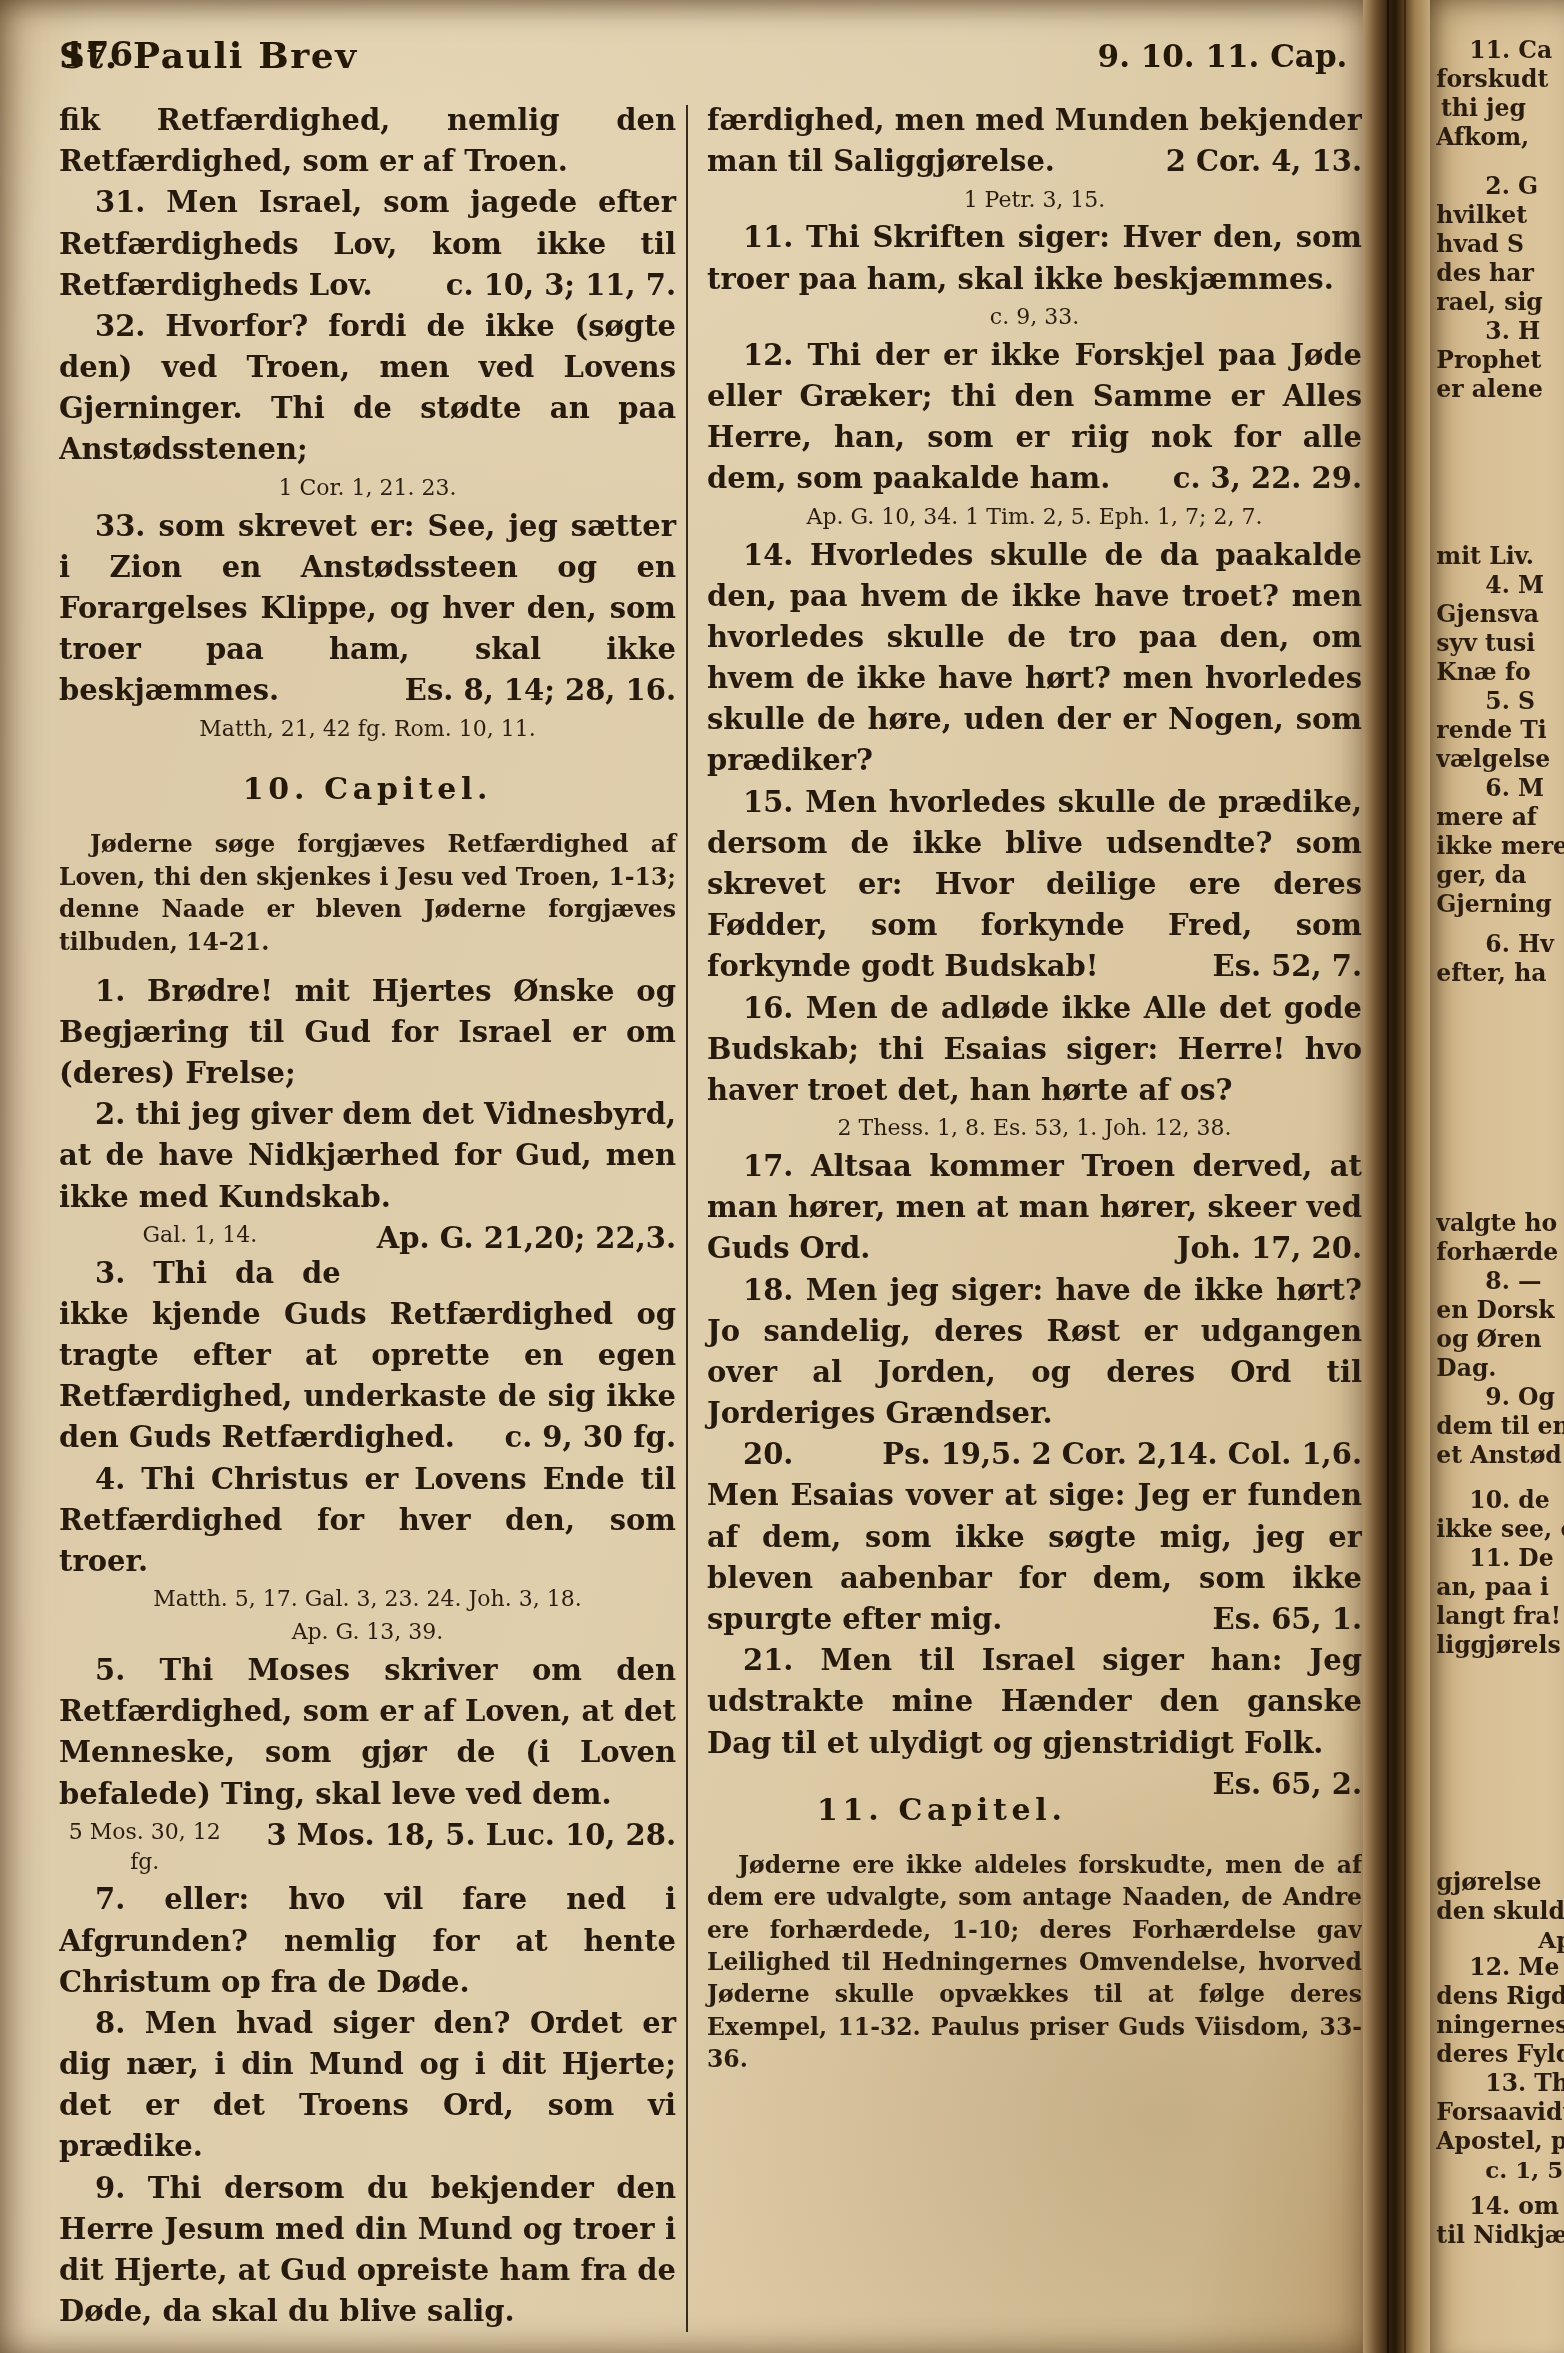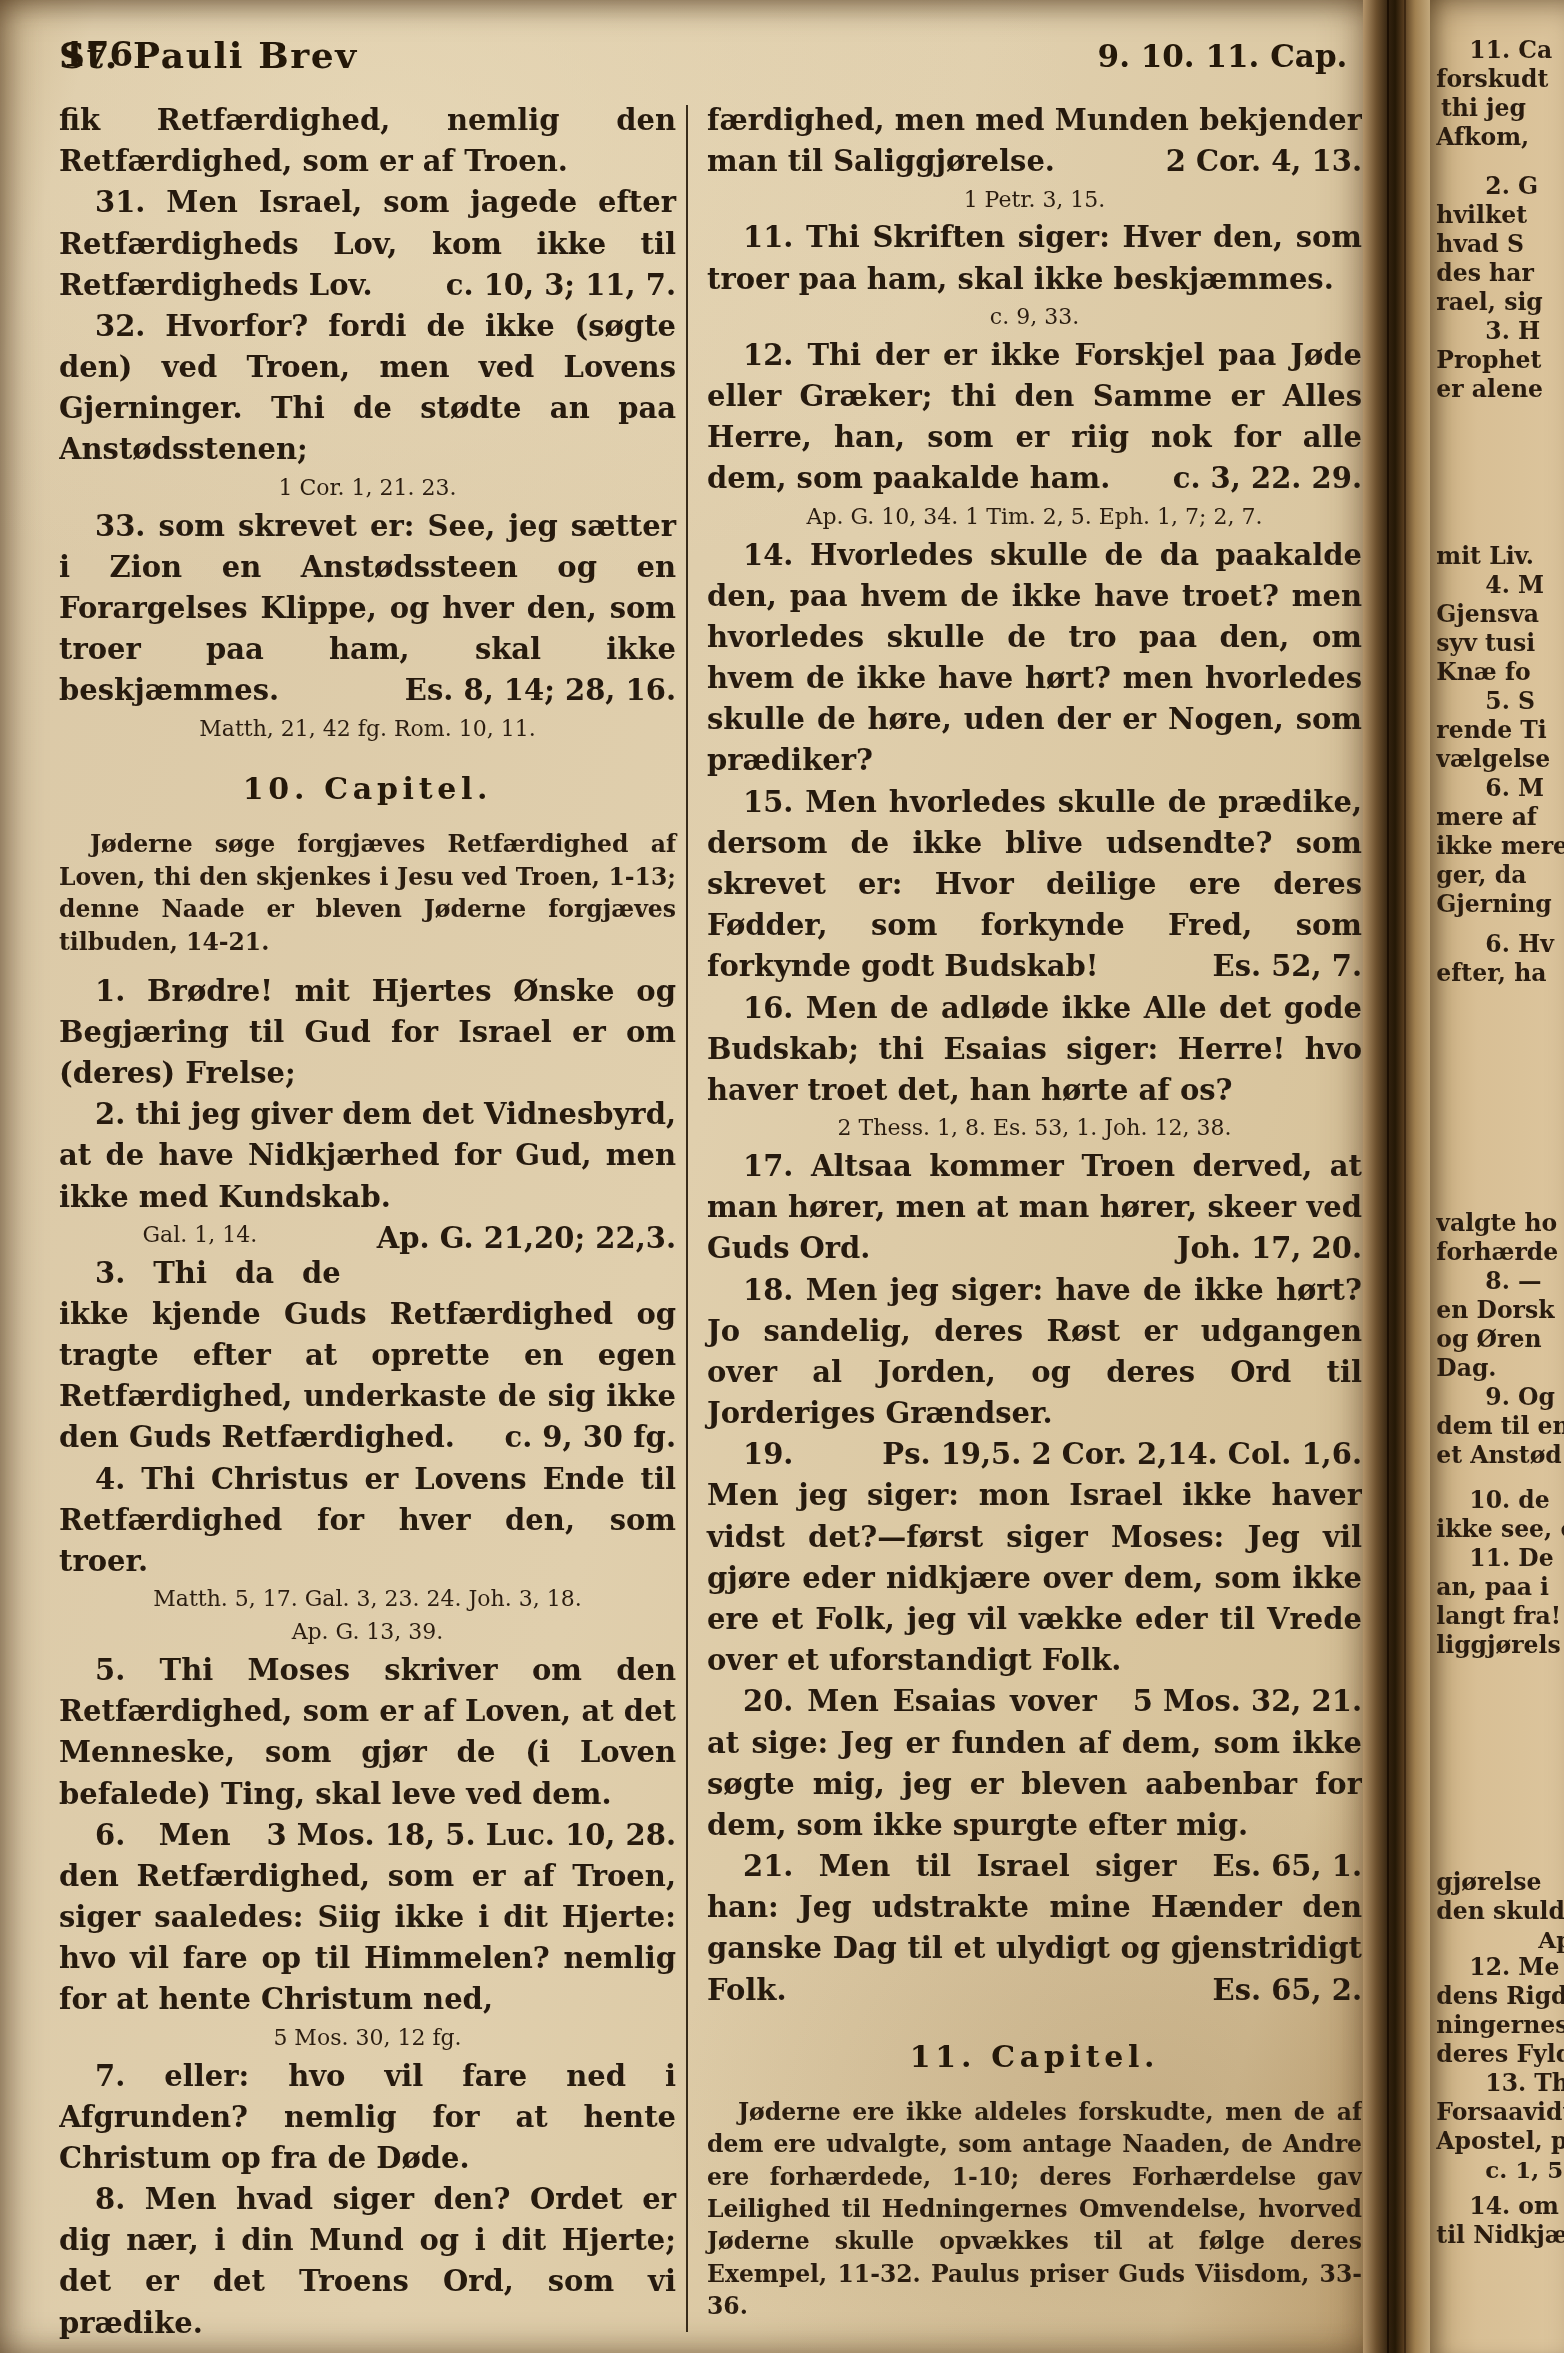--- a/index.html
+++ b/index.html
@@ -81,40 +81,38 @@
           <h2 class="b-heading">10. Capitel.</h2>
           <p class="b-summary">Jøderne søge forgjæves Retfærdighed af Loven, thi den skjenkes i Jesu ved Troen, 1-13; denne Naade er bleven Jøderne forgjæves tilbuden, 14-21.</p>
           <p class="b-verse">1. Brødre! mit Hjertes Ønske og Begjæring til Gud for Israel er om (deres) Frelse;</p>
           <p class="b-verse">2. thi jeg giver dem det Vidnesbyrd, at de have Nidkjærhed for Gud, men ikke med Kundskab. <span class="vref">Ap. G. 21,20; 22,3.</span></p>
           <p class="b-refline">Gal. 1, 14.</p>
           <p class="b-verse">3. Thi da de ikke kjende Guds Retfærdighed og tragte efter at oprette en egen Retfærdighed, underkaste de sig ikke den Guds Retfærdighed. <span class="vref">c. 9, 30 fg.</span></p>
           <p class="b-verse">4. Thi Christus er Lovens Ende til Retfærdighed for hver den, som troer.</p>
           <p class="b-refline">Matth. 5, 17.   Gal. 3, 23. 24.   Joh. 3, 18.</p>
           <p class="b-refline">Ap. G. 13, 39.</p>
           <p class="b-verse">5. Thi Moses skriver om den Retfærdighed, som er af Loven, at det Menneske, som gjør de (i Loven befalede) Ting, skal leve ved dem. <span class="vref">3 Mos. 18, 5.  Luc. 10, 28.</span></p>
-          <p class="b-verse">6. Men den Retfærdighed, som er af Troen, siger saaledes: Siig ikke i dit Hjerte: hvo vil fare op til Himmelen? nemlig for at hente Christum ned,</p>
           <p class="b-refline">5 Mos. 30, 12 fg.</p>
           <p class="b-verse">7. eller: hvo vil fare ned i Afgrunden? nemlig for at hente Christum op fra de Døde.</p>
           <p class="b-verse">8. Men hvad siger den? Ordet er dig nær, i din Mund og i dit Hjerte; det er det Troens Ord, som vi prædike.</p>
           <p class="b-verse">9. Thi dersom du bekjender den Herre Jesum med din Mund og troer i dit Hjerte, at Gud opreiste ham fra de Døde, da skal du blive salig. </p>
         </div>
       <div class="col-right" id="col-right">
           <p class="b-cont">færdighed, men med Munden bekjender man til Saliggjørelse. <span class="vref">2 Cor. 4, 13.</span></p>
           <p class="b-refline">1 Petr. 3, 15.</p>
           <p class="b-verse">11. Thi Skriften siger: Hver den, som troer paa ham, skal ikke beskjæmmes.</p>
           <p class="b-refline">c. 9, 33.</p>
           <p class="b-verse">12. Thi der er ikke Forskjel paa Jøde eller Græker; thi den Samme er Alles Herre, han, som er riig nok for alle dem, som paakalde ham. <span class="vref">c. 3, 22. 29.</span></p>
           <p class="b-refline">Ap. G. 10, 34.   1 Tim. 2, 5.   Eph. 1, 7; 2, 7.</p>
           <p class="b-verse">14. Hvorledes skulle de da paakalde den, paa hvem de ikke have troet? men hvorledes skulle de tro paa den, om hvem de ikke have hørt? men hvorledes skulle de høre, uden der er Nogen, som prædiker?</p>
           <p class="b-verse">15. Men hvorledes skulle de prædike, dersom de ikke blive udsendte? som skrevet er: Hvor deilige ere deres Fødder, som forkynde Fred, som forkynde godt Budskab! <span class="vref">Es. 52, 7.</span></p>
           <p class="b-verse">16. Men de adløde ikke Alle det gode Budskab; thi Esaias siger: Herre! hvo haver troet det, han hørte af os?</p>
           <p class="b-refline">2 Thess. 1, 8.   Es. 53, 1.   Joh. 12, 38.</p>
           <p class="b-verse">17. Altsaa kommer Troen derved, at man hører, men at man hører, skeer ved Guds Ord. <span class="vref">Joh. 17, 20.</span></p>
           <p class="b-verse">18. Men jeg siger: have de ikke hørt? Jo sandelig, deres Røst er udgangen over al Jorden, og deres Ord til Jorderiges Grændser. <span class="vref">Ps. 19,5.  2 Cor. 2,14.  Col. 1,6.</span></p>
-          <p class="b-verse">19. Men jeg siger: mon Israel ikke haver vidst det?—først siger Moses: Jeg vil gjøre eder nidkjære over dem, som ikke ere et Folk, jeg vil vække eder til Vrede over et uforstandigt Folk. <span class="vref">5 Mos. 32, 21.</span></p>
           <p class="b-verse">20. Men Esaias vover at sige: Jeg er funden af dem, som ikke søgte mig, jeg er bleven aabenbar for dem, som ikke spurgte efter mig. <span class="vref">Es. 65, 1.</span></p>
           <p class="b-verse">21. Men til Israel siger han: Jeg udstrakte mine Hænder den ganske Dag til et ulydigt og gjenstridigt Folk. <span class="vref">Es. 65, 2.</span></p>
           <h2 class="b-heading">11. Capitel.</h2>
           <p class="b-summary">Jøderne ere ikke aldeles forskudte, men de af dem ere udvalgte, som antage Naaden, de Andre ere forhærdede, 1-10; deres Forhærdelse gav Leilighed til Hedningernes Omvendelse, hvorved Jøderne skulle opvækkes til at følge deres Exempel, 11-32. Paulus priser Guds Viisdom, 33-36.</p>
         </div>
     </div>
   </div>
 
   <div class="gutter"></div>
 

